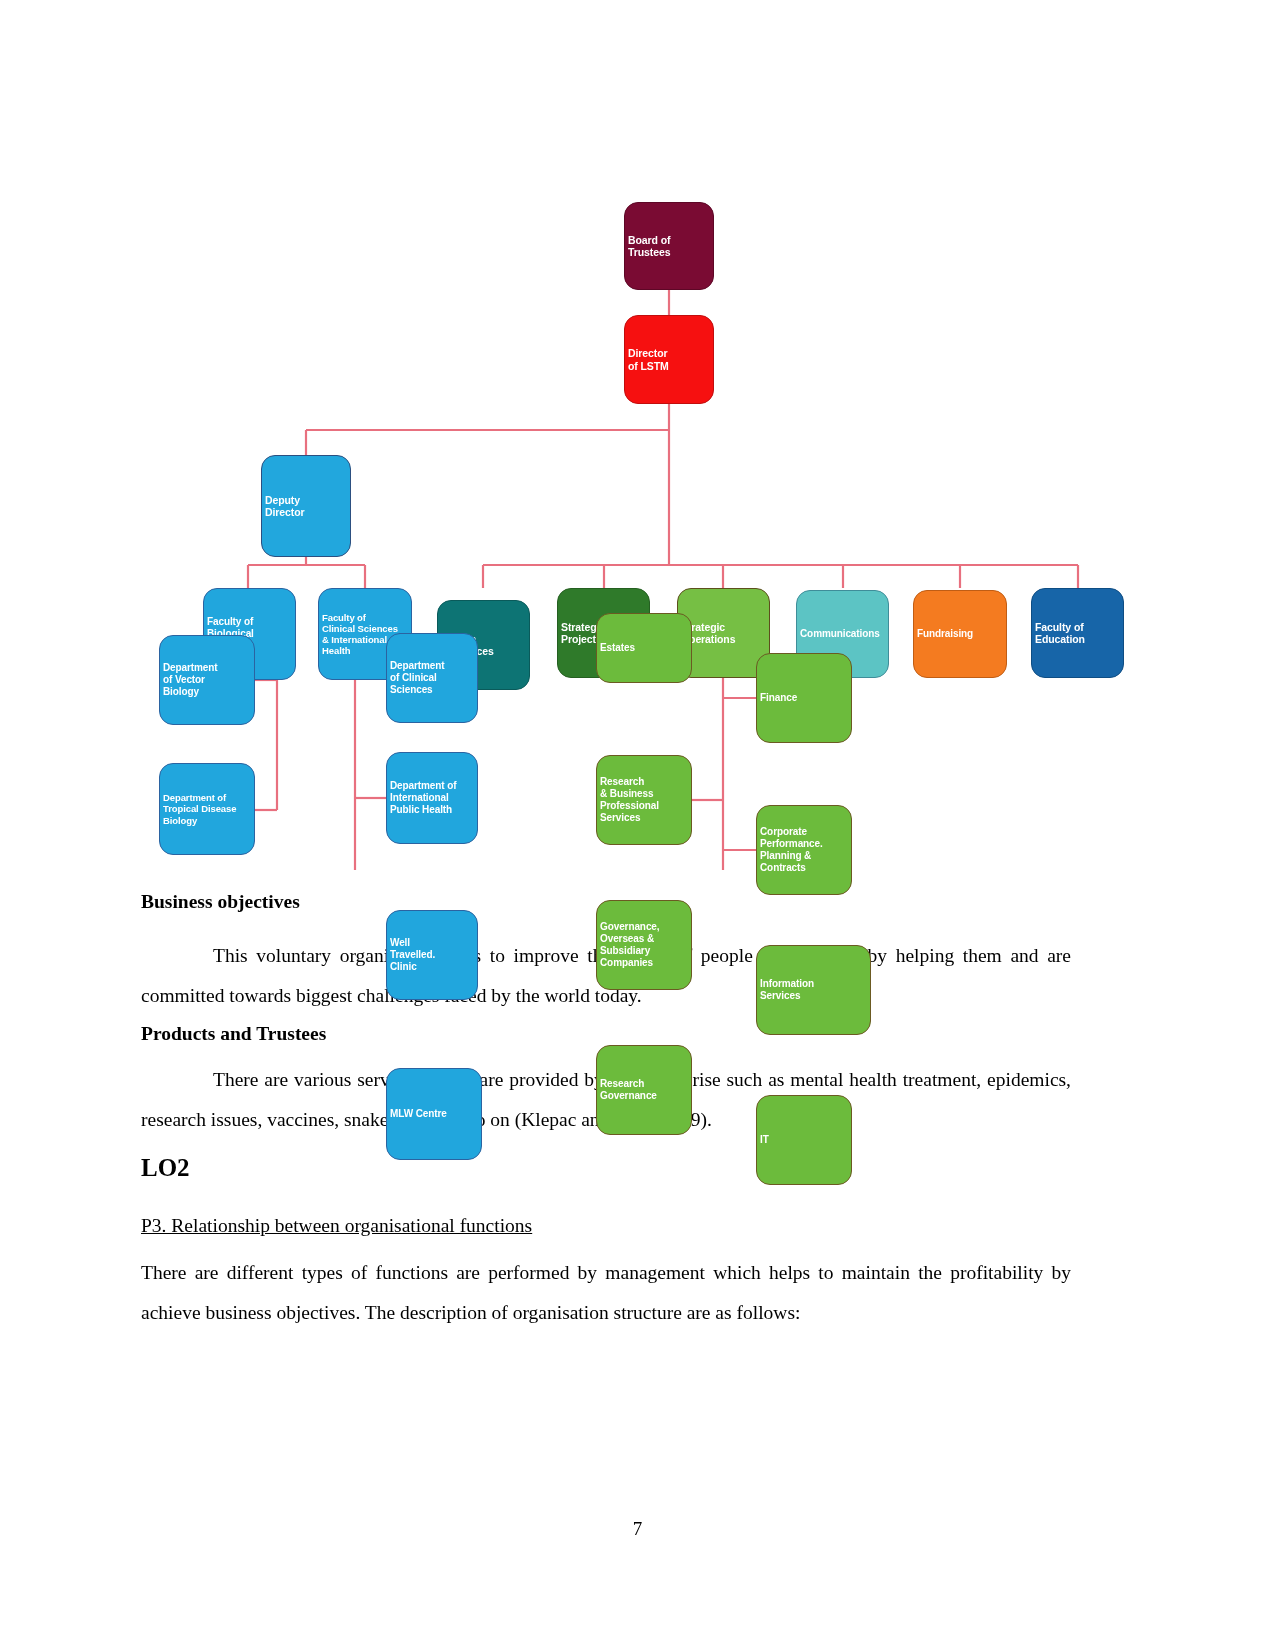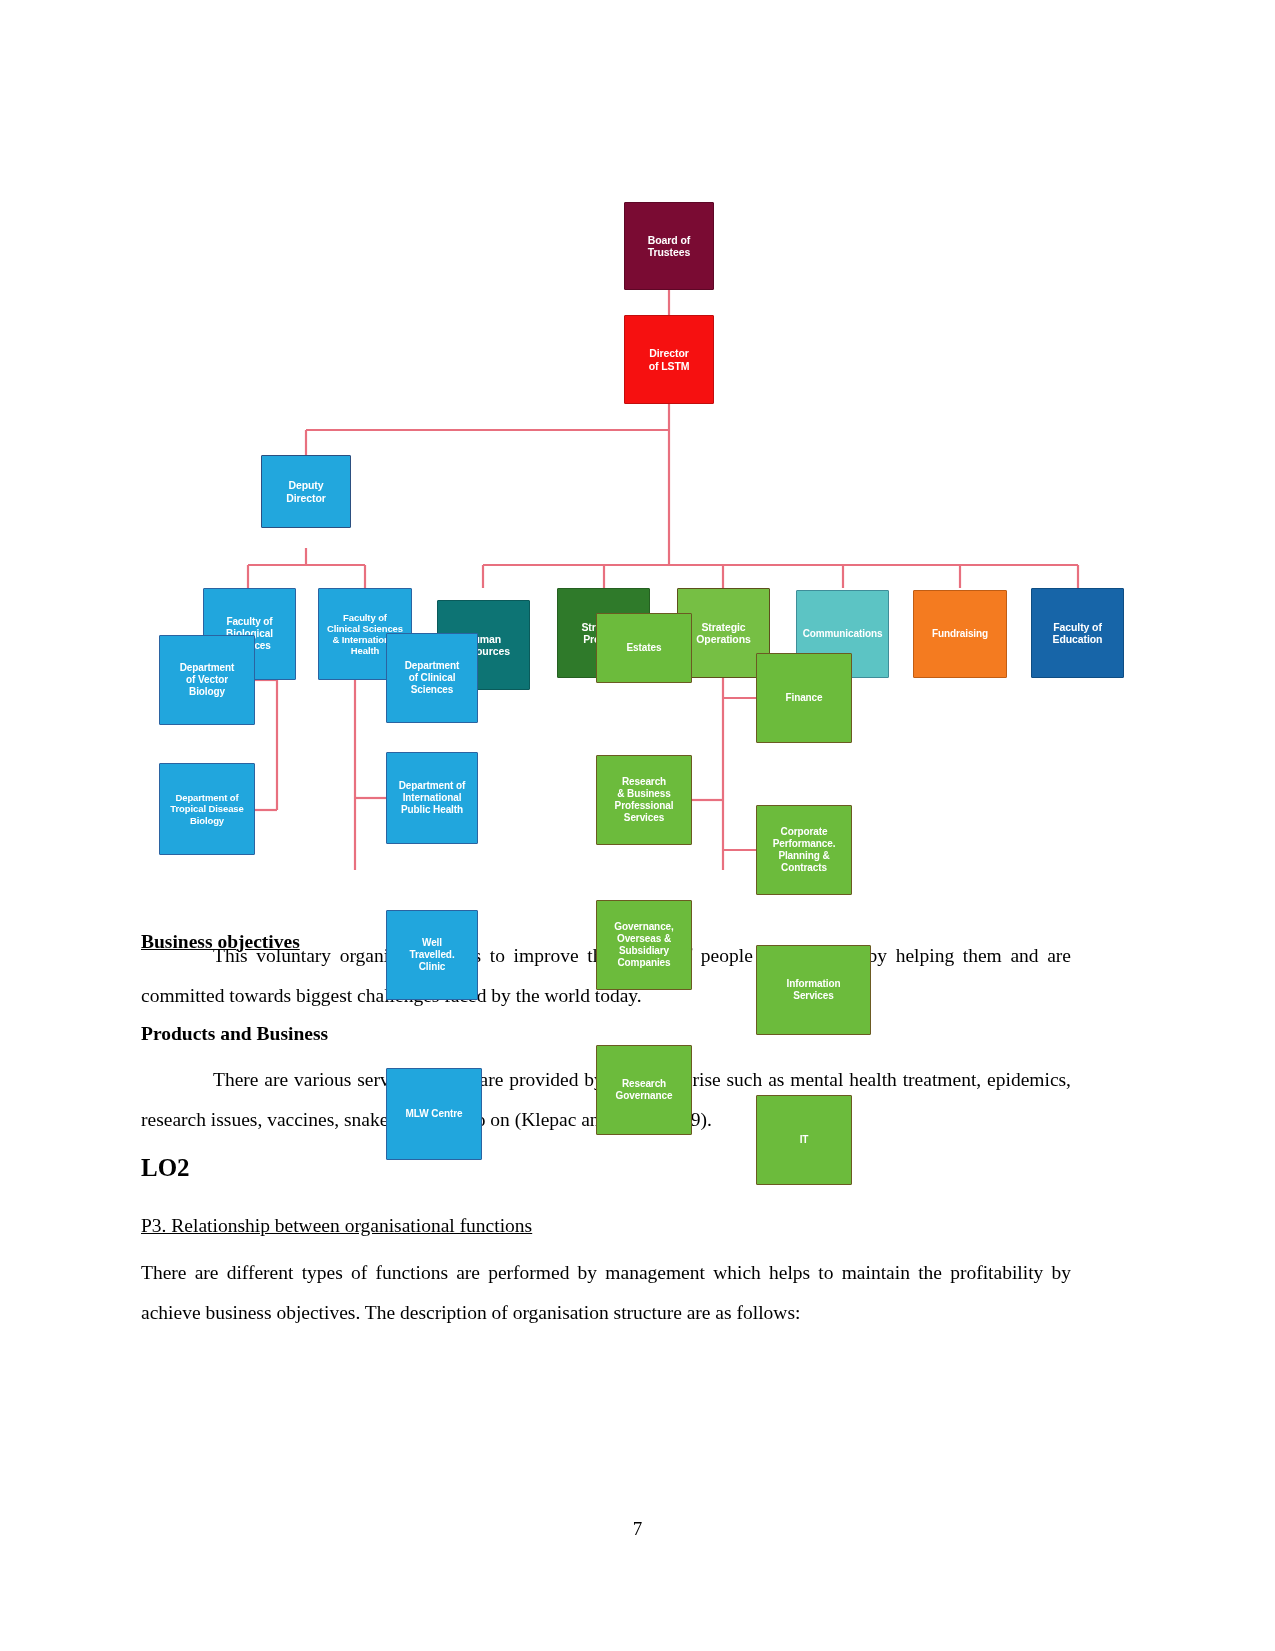--- a/index.html
+++ b/index.html
@@ -26,25 +26,24 @@
   }
   #orgchart svg {
     position: absolute;
     left: 0; top: 0;
     width: 960px;
     height: 720px;
   }
   .node {
     position: absolute;
     box-sizing: border-box;
-    border-radius: 1px;
+    border-radius: 14px;
     display: flex;
     align-items: center;
     justify-content: center;
-    text-align: center;
     color: #ffffff;
     font-family: "Liberation Sans", "DejaVu Sans", sans-serif;
     line-height: 1.18;
     letter-spacing: -0.1px;
     padding: 2px 3px;
     z-index: 3;
   }
   .node .lbl { display: block; width: 100%; }
 
   
@@ -155,21 +154,21 @@
   </svg>
 
   <div class="node c-maroon" style="left:484px; top:52px; width:90px; height:88px; font-size:10.5px; font-weight:bold;">
     <span class="lbl">Board of<br>Trustees</span>
   </div>
 
   <div class="node c-red" style="left:484px; top:165px; width:90px; height:89px; font-size:10.5px; font-weight:bold;">
     <span class="lbl">Director<br>of LSTM</span>
   </div>
 
-  <div class="node c-blue" style="left:121px; top:305px; width:90px; height:73px; font-size:10.5px; font-weight:bold;">
+  <div class="node c-blue" style="left:121px; top:305px; width:90px; height:102px; font-size:10.5px; font-weight:bold;">
     <span class="lbl">Deputy<br>Director</span>
   </div>
 
   <div class="node c-blue2" style="left:63px; top:438px; width:93px; height:92px; font-size:10px; font-weight:bold;">
     <span class="lbl">Faculty of<br>Biological<br>Sciences</span>
   </div>
 
   <div class="node c-blue2" style="left:178px; top:438px; width:94px; height:92px; font-size:9.5px; font-weight:bold;">
     <span class="lbl">Faculty of<br>Clinical Sciences<br>&amp; International<br>Health</span>
   </div>
@@ -249,30 +248,30 @@
   <div class="node c-green" style="left:616px; top:795px; width:115px; height:90px; font-size:10px; font-weight:bold;">
     <span class="lbl">Information<br>Services</span>
   </div>
 
   <div class="node c-green" style="left:616px; top:945px; width:96px; height:90px; font-size:10px; font-weight:bold;">
     <span class="lbl">IT</span>
   </div>
 
 </div>
 
-<div class="doc" style="top:932px;text-decoration:underline;">
+<div class="doc" style="top:892px;">
   <h2 class="h-bold">Business objectives</h2>
 </div>
 
 <div class="doc" style="top:936px;">
   <p class="para indent">This voluntary organisation aims to improve the health of people and animals by helping them and are committed towards biggest challenges faced by the world today.</p>
 </div>
 
 <div class="doc" style="top:1024px;">
-  <h2 class="h-bold">Products and Business</h2>
+  <h2 class="h-bold">Products and Trustees</h2>
 </div>
 
 <div class="doc" style="top:1060px;">
   <p class="para indent">There are various services which are provided by this enterprise such as mental health treatment, epidemics, research issues, vaccines, snakebites, and so on (Klepac and Berg, 2019).</p>
 </div>
 
 <div class="doc" style="top:1155px;">
   <h1 class="h-lo">LO2</h1>
 </div>
 

